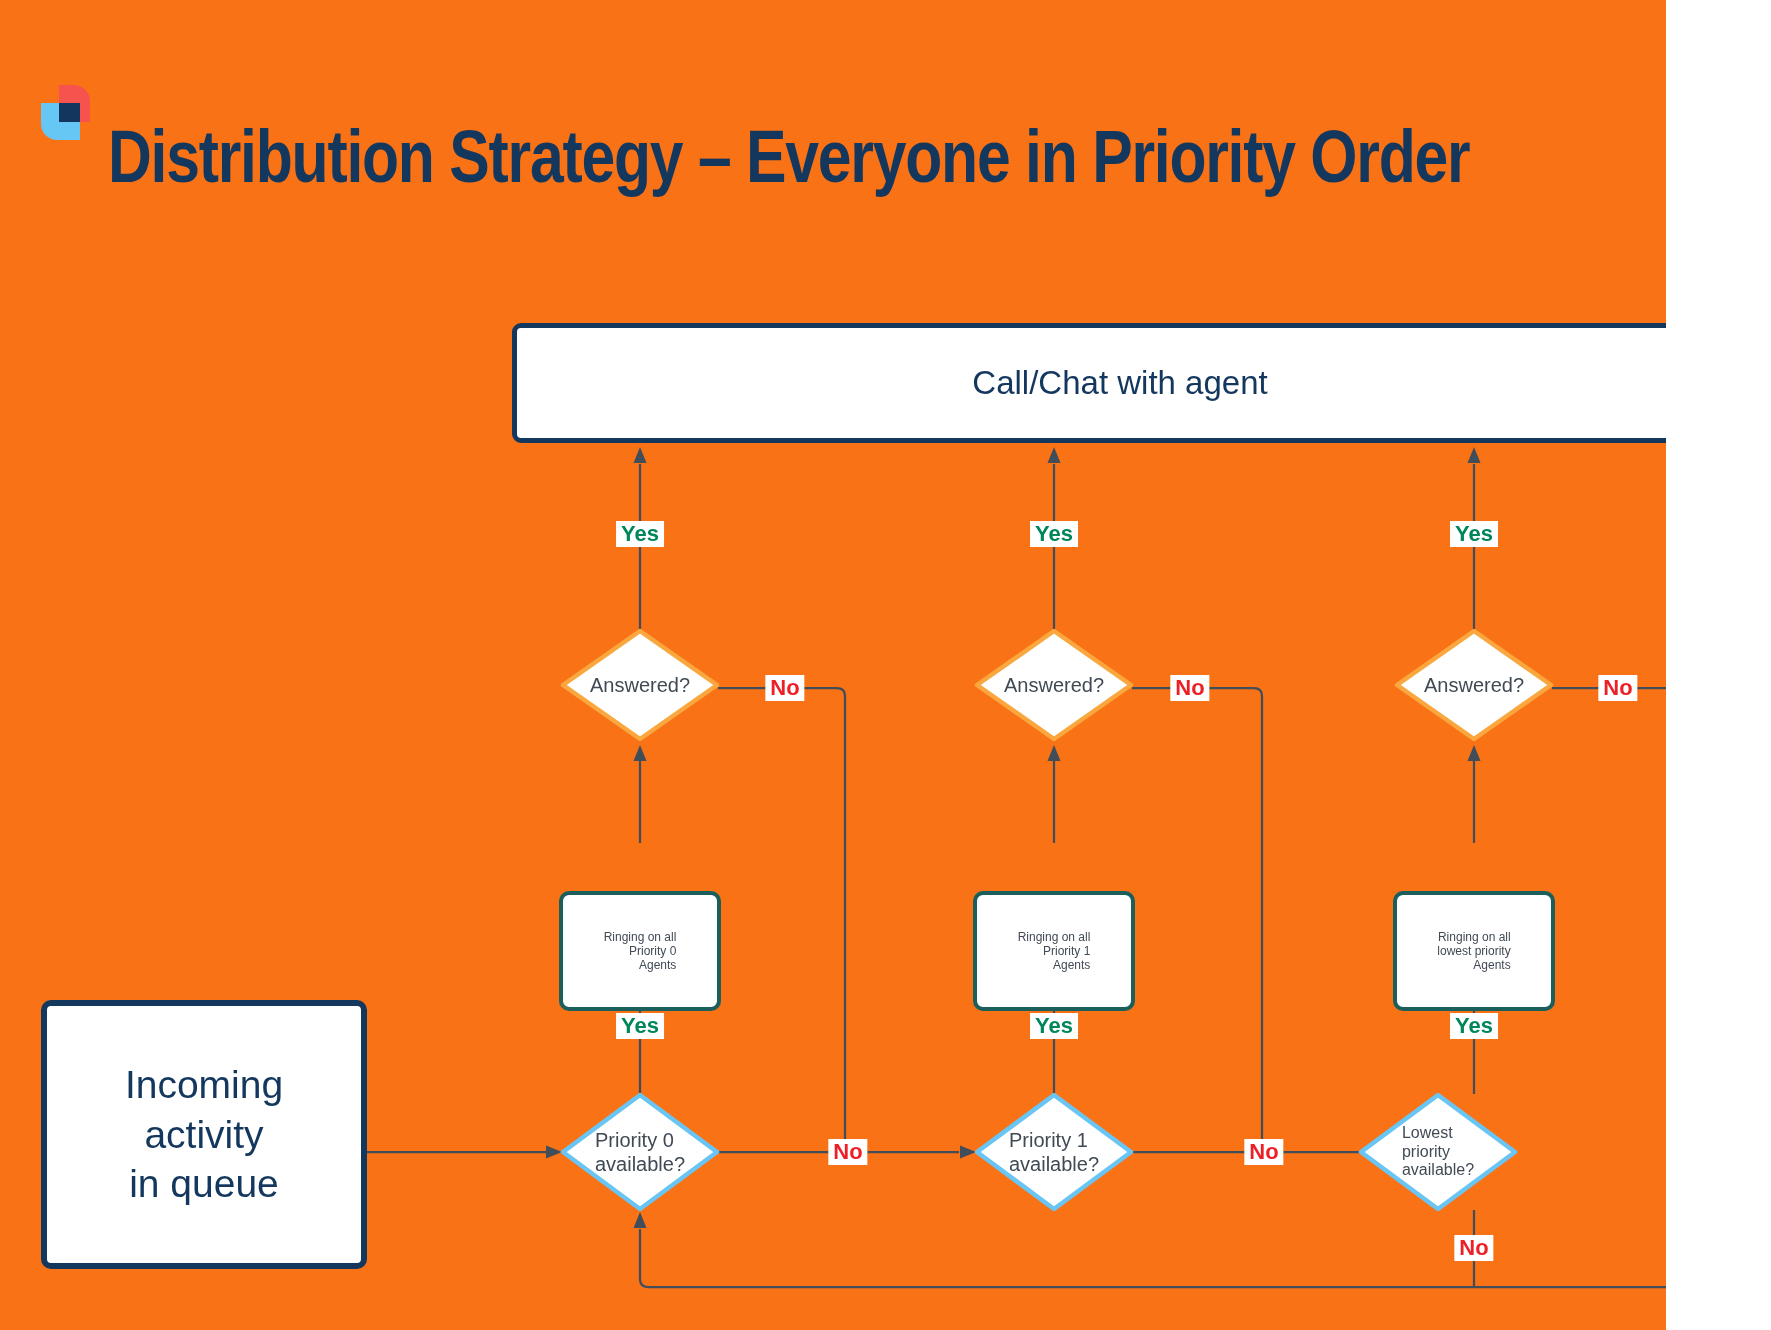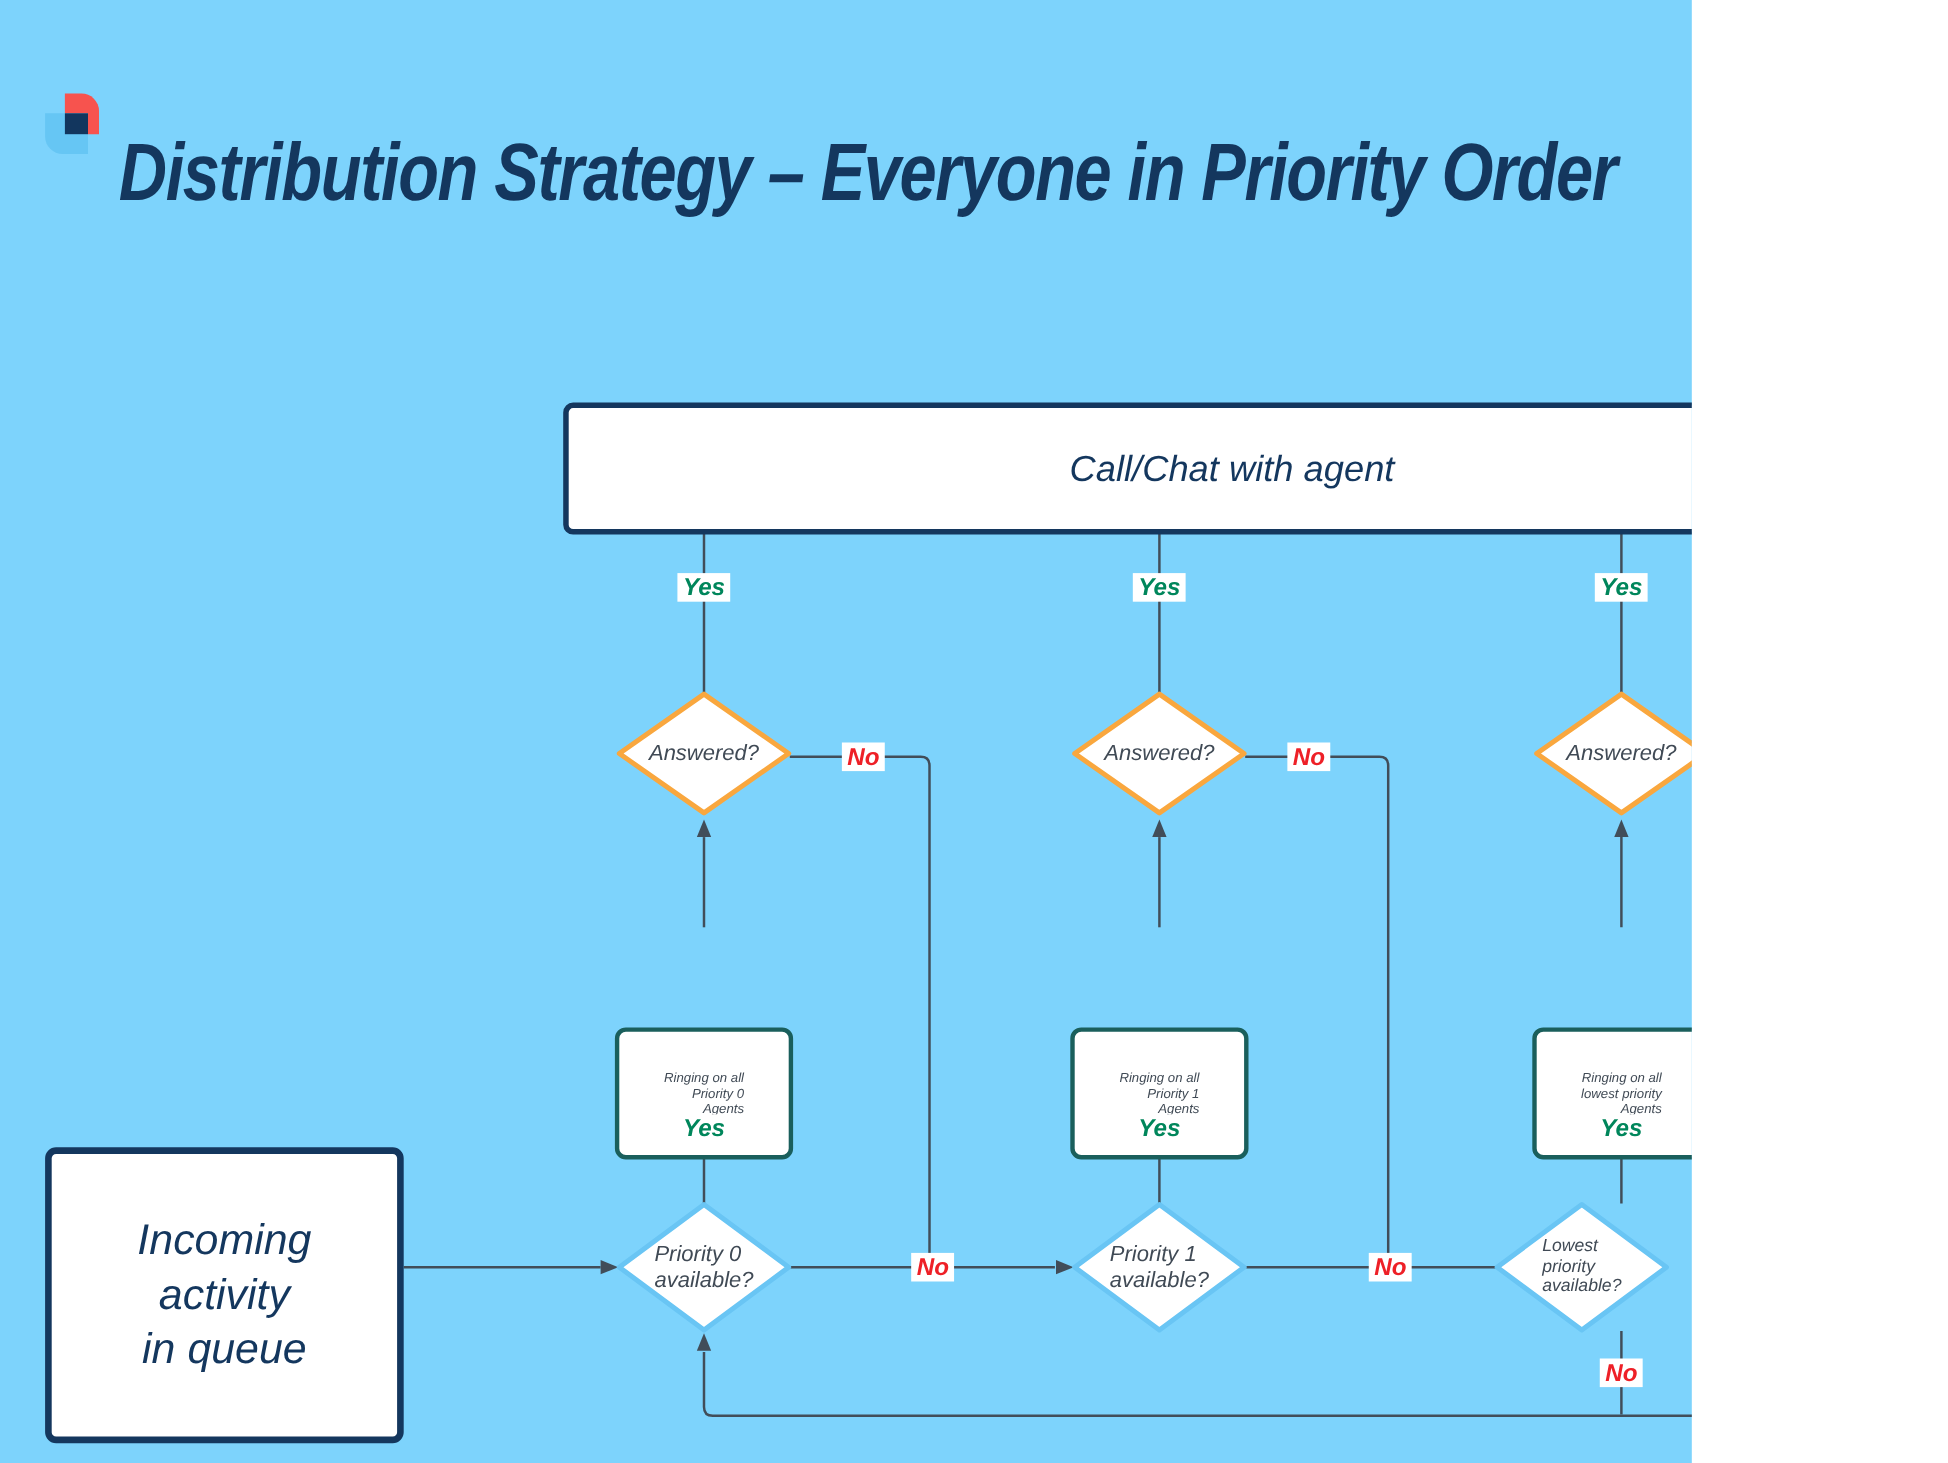--- a/index.html
+++ b/index.html
@@ -1,35 +1,34 @@
 <!DOCTYPE html>
 <html><head>
 <meta charset="utf-8">
 <style>
   html,body{margin:0;padding:0;background:#fff;}
   .canvas{
-    position:relative;width:1538px;height:1330px;background:#7dd3fc;overflow:hidden;
+    position:relative;width:1666px;height:1330px;background:#f97316;overflow:hidden;
     font-family:"Liberation Sans","DejaVu Sans",sans-serif;
-    font-style:italic;
     --navy:#14375E;--slate-text:#404A55;--line:#414D59;--green:#00865B;--red:#EE2027;
     --orange:#F9A73E;--light-blue:#69C5F4;--teal:#1A5F5C;--logo-red:#F7534E;--logo-blue:#66C6F4;
   }
   
   .logo{position:absolute;left:41px;top:85px;width:50px;height:55px;}
   .logo .red{position:absolute;left:18px;top:0;width:31px;height:37px;background:var(--logo-red);border-radius:0 16px 0 0;}
   .logo .blue{position:absolute;left:0;top:18px;width:39px;height:37px;background:var(--logo-blue);border-radius:0 0 0 16px;}
   .logo .overlap{position:absolute;left:18px;top:18px;width:21px;height:19px;background:#12365E;}
   
   .title{
     position:absolute;left:108px;top:114px;margin:0;white-space:nowrap;
     font-size:74px;line-height:86px;font-weight:bold;color:var(--navy);
     letter-spacing:-1.5px;transform:scaleX(0.82);transform-origin:left center;
   }
   
-  .node{position:absolute;display:flex;align-items:center;justify-content:center;text-align:center;background:#fff;box-sizing:border-box;margin-top:43px;}
+  .node{position:absolute;display:flex;align-items:center;justify-content:center;text-align:center;background:#fff;box-sizing:border-box;}
   .pre{white-space:pre-line;}
   .topbox{
     left:512px;top:323px;width:1216px;height:120px;
     border:5px solid var(--navy);border-radius:9px;color:var(--navy);font-size:33px;
   }
   .incoming{
     left:41px;top:1000px;width:326px;height:269px;
     border:6px solid var(--navy);border-radius:10px;color:var(--navy);font-size:39px;line-height:1.27;
   }
   .ringing{

